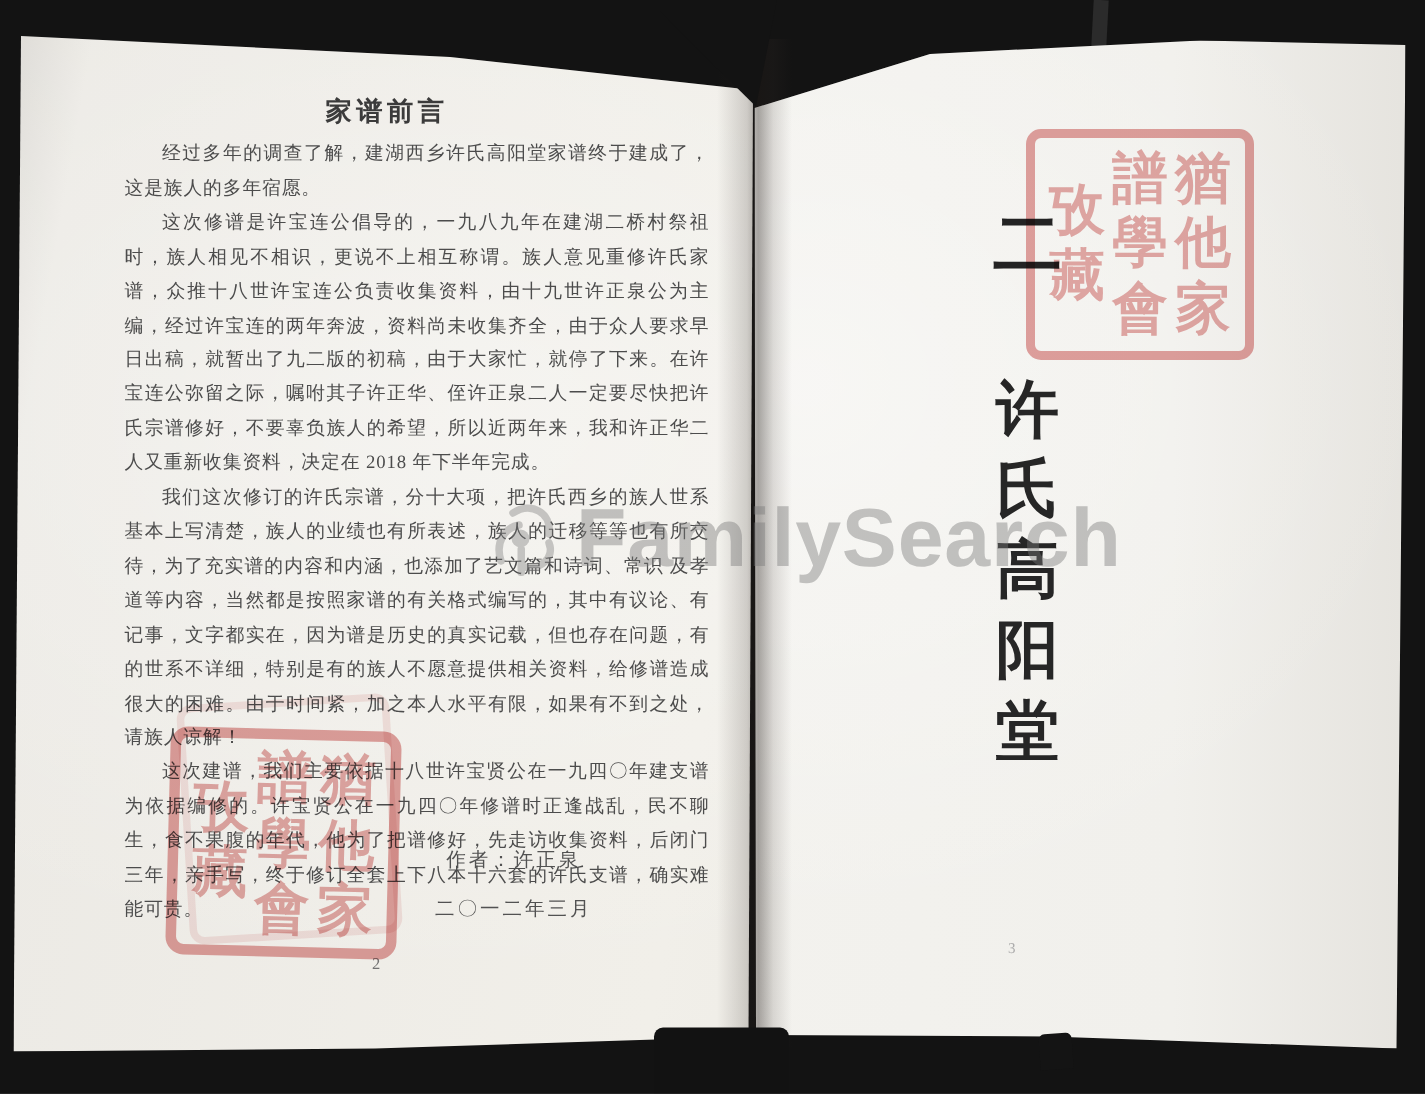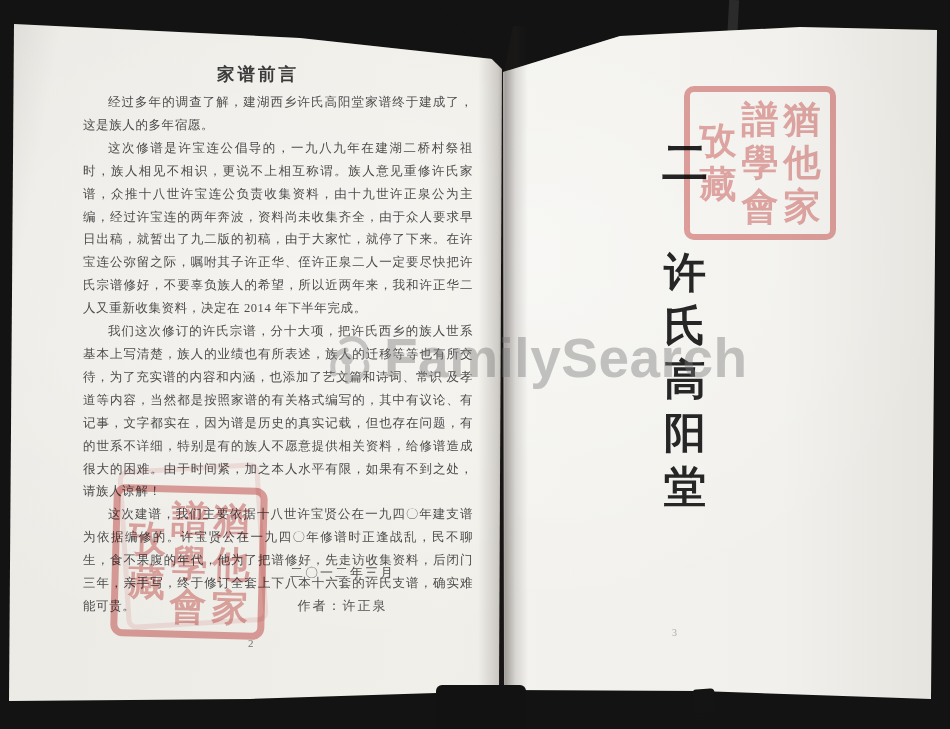--- a/index.html
+++ b/index.html
@@ -75,27 +75,27 @@
 
   <div class="top-streak"></div>
 
   <div class="page page-left"></div>
   <div class="page page-right"></div>
   <div class="gutter-shadow"></div>
 
   <div class="preface-title">家谱前言</div>
   <div class="preface-body">
     <p>经过多年的调查了解，建湖西乡许氏高阳堂家谱终于建成了，这是族人的多年宿愿。</p>
-    <p>这次修谱是许宝连公倡导的，一九八九年在建湖二桥村祭祖时，族人相见不相识，更说不上相互称谓。族人意见重修许氏家谱，众推十八世许宝连公负责收集资料，由十九世许正泉公为主编，经过许宝连的两年奔波，资料尚未收集齐全，由于众人要求早日出稿，就暂出了九二版的初稿，由于大家忙，就停了下来。在许宝连公弥留之际，嘱咐其子许正华、侄许正泉二人一定要尽快把许氏宗谱修好，不要辜负族人的希望，所以近两年来，我和许正华二人又重新收集资料，决定在 2014 年下半年完成。</p>
+    <p>这次修谱是许宝连公倡导的，一九八九年在建湖二桥村祭祖时，族人相见不相识，更说不上相互称谓。族人意见重修许氏家谱，众推十八世许宝连公负责收集资料，由十九世许正泉公为主编，经过许宝连的两年奔波，资料尚未收集齐全，由于众人要求早日出稿，就暂出了九二版的初稿，由于大家忙，就停了下来。在许宝连公弥留之际，嘱咐其子许正华、侄许正泉二人一定要尽快把许氏宗谱修好，不要辜负族人的希望，所以近两年来，我和许正华二人又重新收集资料，决定在 2018 年下半年完成。</p>
     <p>我们这次修订的许氏宗谱，分十大项，把许氏西乡的族人世系基本上写清楚，族人的业绩也有所表述，族人的迁移等等也有所交待，为了充实谱的内容和内涵，也添加了艺文篇和诗词、常识 及孝道等内容，当然都是按照家谱的有关格式编写的，其中有议论、有记事，文字都实在，因为谱是历史的真实记载，但也存在问题，有的世系不详细，特别是有的族人不愿意提供相关资料，给修谱造成很大的困难。由于时间紧，加之本人水平有限，如果有不到之处，请族人谅解！</p>
     <p>这次建谱，我们主要依据十八世许宝贤公在一九四〇年建支谱为依据编修的。许宝贤公在一九四〇年修谱时正逢战乱，民不聊生，食不果腹的年代，他为了把谱修好，先走访收集资料，后闭门三年，亲手写，终于修订全套上下八本十六套的许氏支谱，确实难能可贵。</p>
   </div>
   <div class="signature">
+    <div>作者：许正泉</div>
     <div>二〇一二年三月</div>
-    <div>作者：许正泉</div>
   </div>
   <div class="pagenum-left">2</div>
 
   <div class="section-number">二</div>
   <div class="hall-title">
     <span>许</span>
     <span>氏</span>
     <span>高</span>
     <span>阳</span>
     <span>堂</span>

